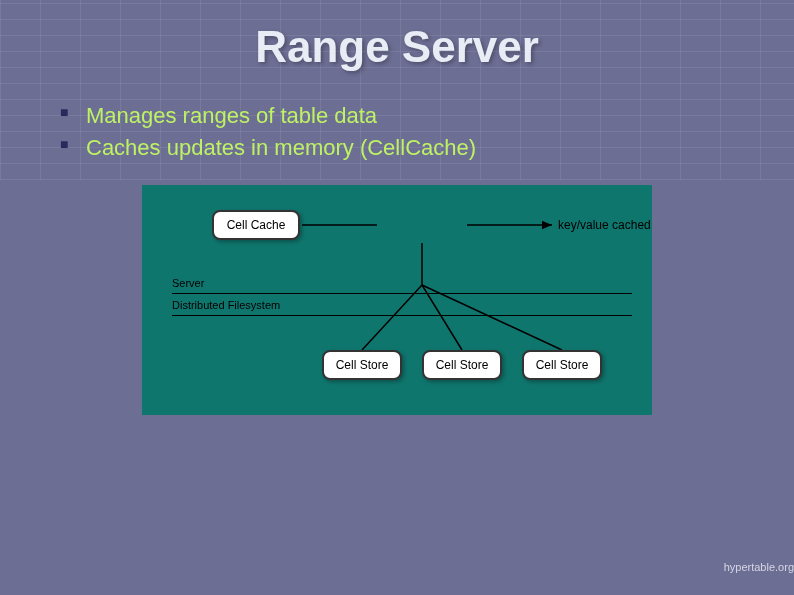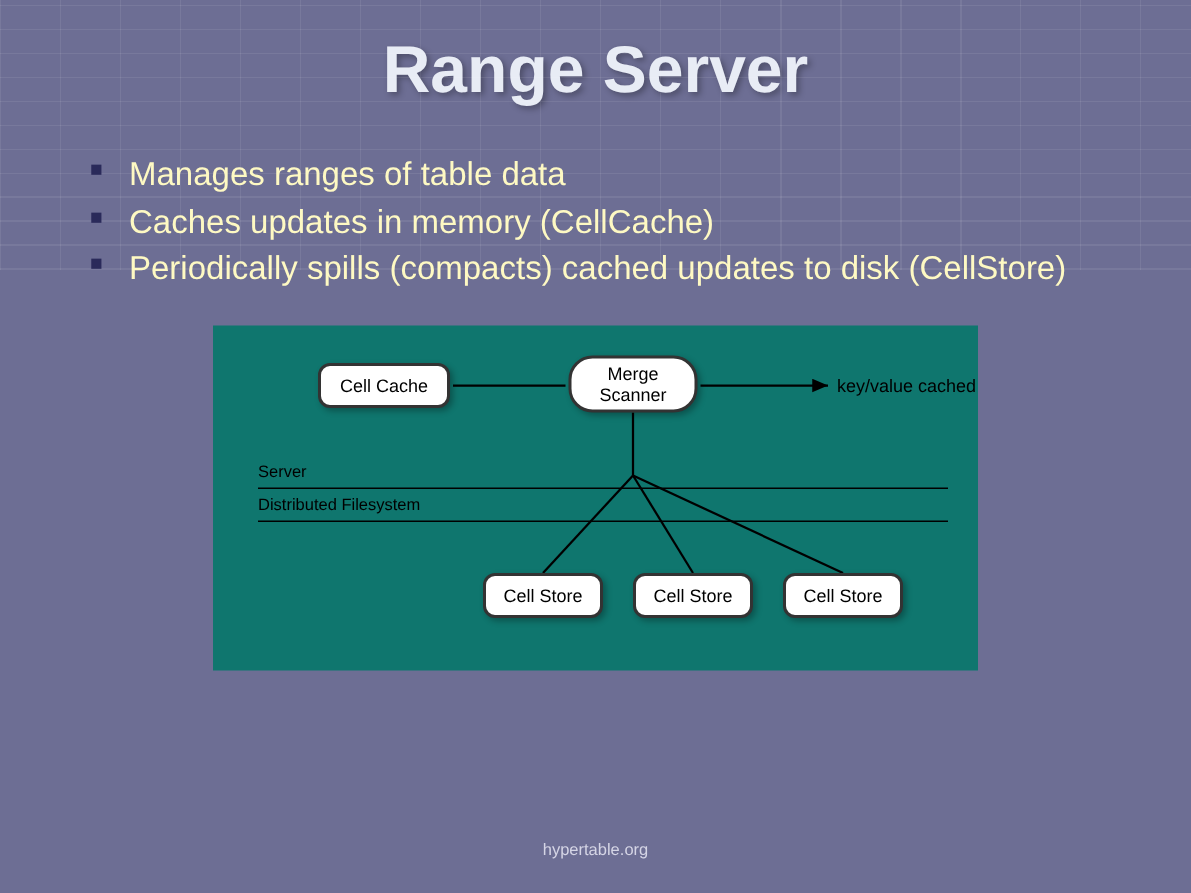--- a/index.html
+++ b/index.html
@@ -26,21 +26,21 @@
   font-weight: bold;
   color: #e8ecf5;
   padding-top: 22px;
   text-shadow: 2px 2px 4px rgba(0,0,0,0.3);
 }
 .bullets {
   margin: 30px 50px 0 60px;
   list-style: none;
 }
 .bullets li {
-  color: #fef9c3;
+  color: #bef264;
   font-size: 22px;
   line-height: 1.25;
   margin-bottom: 4px;
   position: relative;
   padding-left: 26px;
 }
 .bullets li::before {
   content: "■";
   position: absolute;
   left: 0;
@@ -78,21 +78,21 @@
 .divider {
   position: absolute;
   left: 30px;
   right: 20px;
   border-top: 1px solid #000;
 }
 .footer {
   position: absolute;
   bottom: 22px;
   width: 100%;
-  text-align: center;
+  text-align: right;
   font-size: 11px;
   color: #d5d5e5;
 }
 svg.connectors {
   position: absolute;
   top: 0; left: 0;
   width: 510px;
   height: 230px;
   pointer-events: none;
 }
@@ -100,21 +100,20 @@
 </head>
 <body>
 
 <div class="grid-overlay"></div>
 
 <h1 class="slide-title">Range Server</h1>
 
 <ul class="bullets">
   <li>Manages ranges of table data</li>
   <li>Caches updates in memory (CellCache)</li>
-  <li>Periodically spills (compacts) cached updates to disk (CellStore)</li>
 </ul>
 
 <div class="diagram">
   <svg class="connectors">
     <defs>
       <marker id="arrow" markerWidth="8" markerHeight="8" refX="7" refY="3" orient="auto">
         <path d="M0,0 L7,3 L0,6 Z" fill="#000"></path>
       </marker>
     </defs>
 
@@ -122,22 +121,20 @@
 
     <line x1="325" y1="40" x2="410" y2="40" stroke="#000" stroke-width="1.5" marker-end="url(#arrow)"></line>
 
     <line x1="280" y1="58" x2="280" y2="100" stroke="#000" stroke-width="1.5"></line>
     <line x1="280" y1="100" x2="220" y2="165" stroke="#000" stroke-width="1.5"></line>
     <line x1="280" y1="100" x2="320" y2="165" stroke="#000" stroke-width="1.5"></line>
     <line x1="280" y1="100" x2="420" y2="165" stroke="#000" stroke-width="1.5"></line>
   </svg>
 
   <div class="box" style="left:70px; top:25px; width:88px; height:30px;">Cell Cache</div>
-  <div class="box" style="left:237px; top:20px; width:86px; height:38px; border-radius:16px; white-space:pre-line;">Merge
-Scanner</div>
 
   <div class="label" style="left:416px; top:33px; font-size:12px;">key/value cached</div>
 
   <div class="label" style="left:30px; top:92px;">Server</div>
   <div class="divider" style="top:108px;"></div>
   <div class="label" style="left:30px; top:114px;text-align:right;">Distributed Filesystem</div>
   <div class="divider" style="top:130px;"></div>
 
   <div class="box" style="left:180px; top:165px; width:80px; height:30px;">Cell Store</div>
   <div class="box" style="left:280px; top:165px; width:80px; height:30px;">Cell Store</div>

